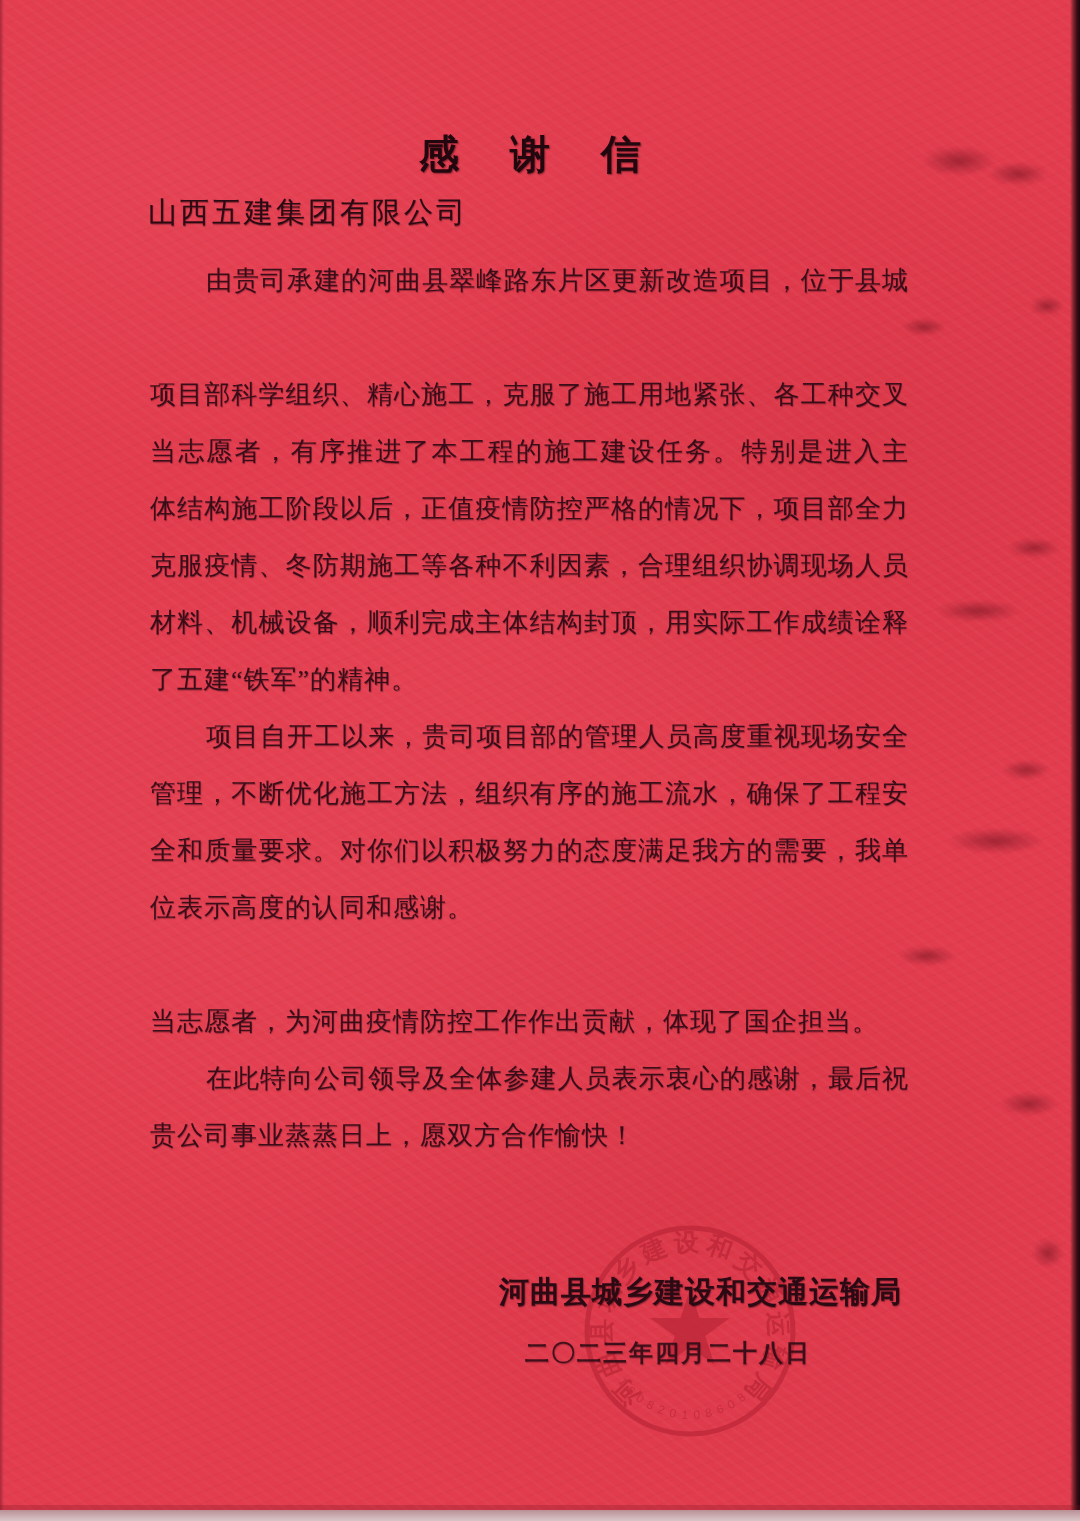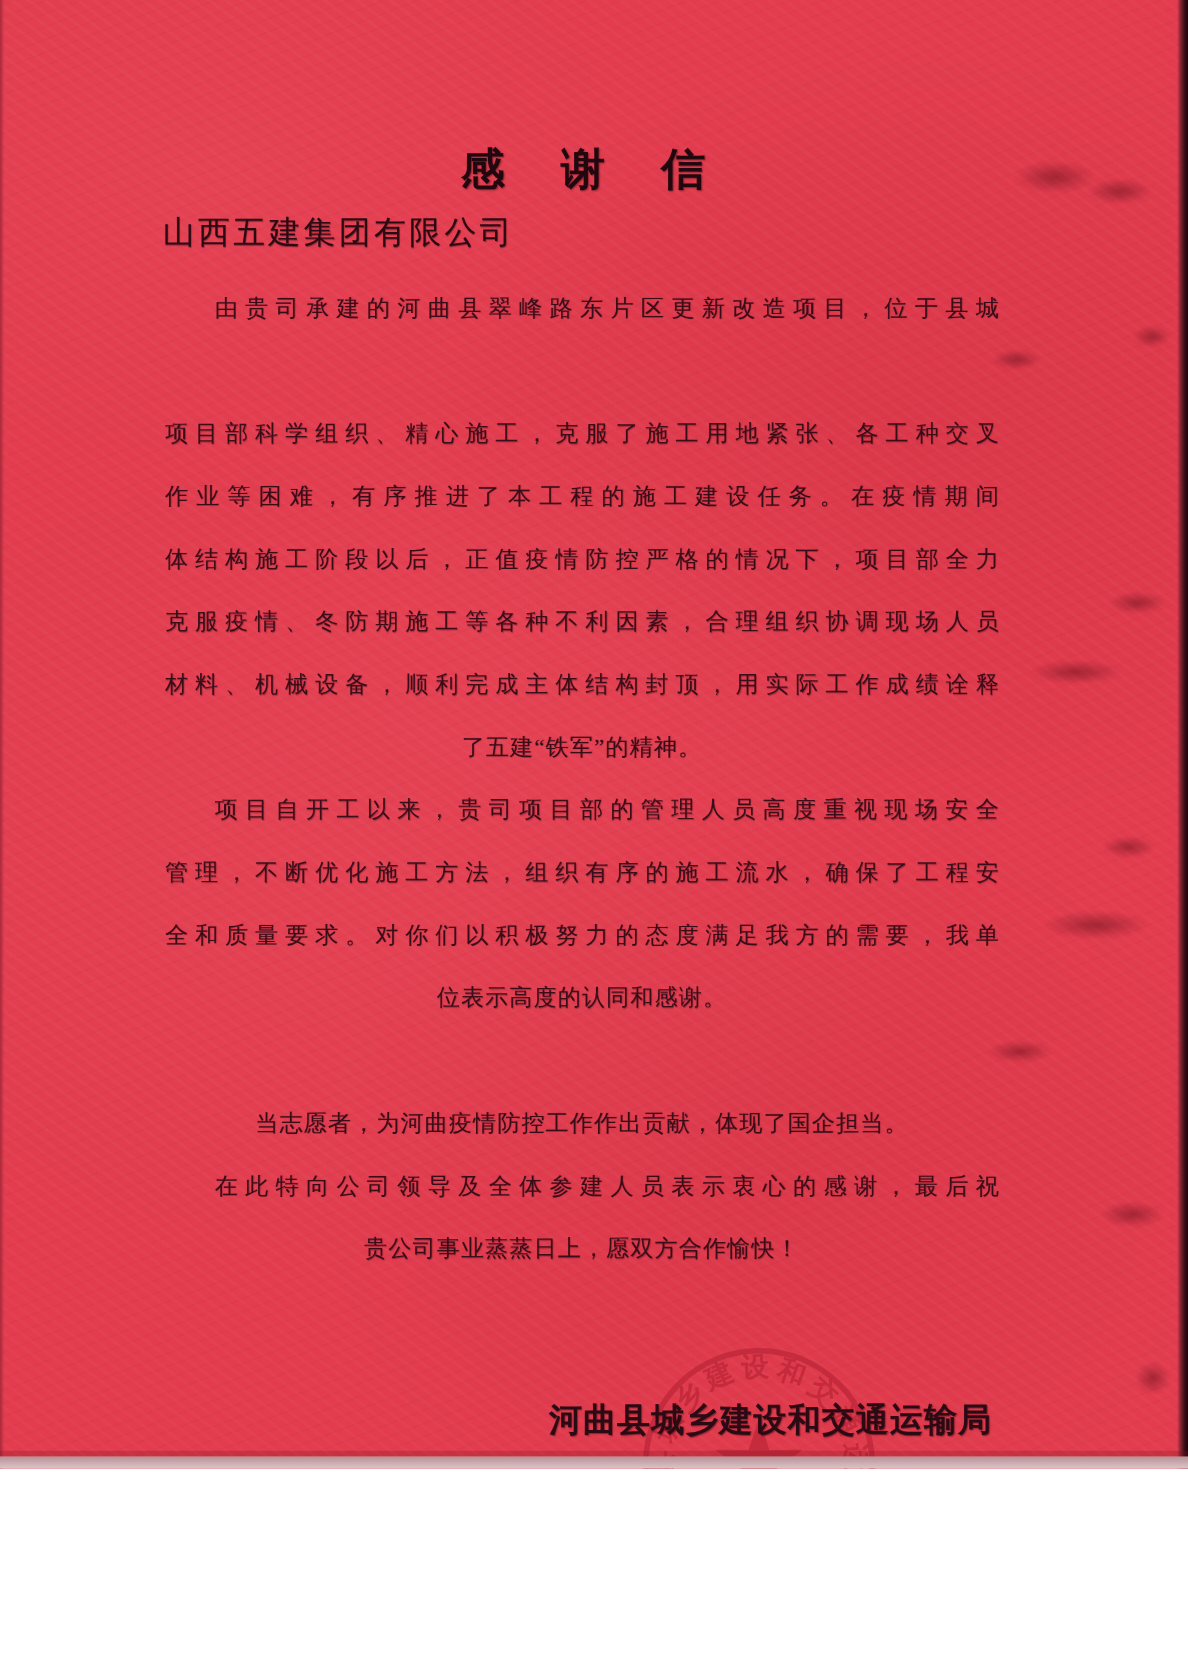--- a/index.html
+++ b/index.html
@@ -2,21 +2,21 @@
 <html><head>
 <meta charset="utf-8">
 <style>
   html,body{margin:0;padding:0;}
   body{
     width:1080px;height:1521px;
     font-family:"Liberation Serif","DejaVu Serif",serif;
     overflow:hidden;
   }
   .page{
-    position:relative;width:1080px;height:1335px;overflow:hidden;
+    position:relative;width:1080px;height:1521px;overflow:hidden;
     background:
       radial-gradient(620px 420px at 18% 12%, rgba(255,120,130,0.10), rgba(0,0,0,0) 70%),
       radial-gradient(700px 500px at 78% 30%, rgba(150,20,35,0.10), rgba(0,0,0,0) 70%),
       radial-gradient(800px 600px at 30% 58%, rgba(255,140,150,0.08), rgba(0,0,0,0) 70%),
       radial-gradient(600px 500px at 65% 80%, rgba(160,25,40,0.10), rgba(0,0,0,0) 70%),
       radial-gradient(500px 380px at 50% 40%, rgba(255,110,120,0.07), rgba(0,0,0,0) 70%),
       #e23c4e;
   }
   
   .page::after{
@@ -40,27 +40,27 @@
     color:#22070f;text-shadow:1px 1px 1.5px rgba(20,0,5,0.45);
     font-family:"Liberation Sans","DejaVu Sans",sans-serif;z-index:2;
   }
   .salutation{
     position:absolute;left:148px;top:190px;height:44px;line-height:44px;
     font-size:29px;color:#2b0a14;letter-spacing:3px;
     text-shadow:0.5px 0.5px 1px rgba(40,5,12,0.5);z-index:2;font-family:Liberation Serif, serif;
   }
   .line{
     position:absolute;left:150px;width:758px;height:57px;line-height:57px;
-    font-size:21px;color:rgba(47,11,22,0.93);
+    font-size:26px;color:rgba(47,11,22,0.93);
     text-shadow:0.6px 0.6px 1px rgba(70,12,24,0.45);z-index:2;
     white-space:nowrap;
   }
   .line.full{white-space:normal;text-align:justify;text-align-last:justify;}
   .line.indent{text-indent:2.15em;}
-  .line.short{letter-spacing:1px;text-align:center;}
+  .line.short{letter-spacing:1px;}
   .signature{
     position:absolute;left:499px;top:1270px;height:44px;line-height:44px;
     font-size:30px;font-weight:bold;color:#2b0a14;letter-spacing:1px;
     text-shadow:0.8px 0.8px 1.2px rgba(40,5,12,0.5);
     font-family:"Liberation Sans","DejaVu Sans",sans-serif;z-index:3;
   }
   .dateline{
     position:absolute;left:525px;top:1330px;height:46px;line-height:46px;
     font-size:24px;font-weight:bold;color:rgba(47,11,22,0.88);letter-spacing:2px;
     text-shadow:0.8px 0.8px 1.2px rgba(60,10,20,0.4);
@@ -75,21 +75,21 @@
 <body>
 
 <div class="page">
 
   <div class="title">感 谢 信</div>
 
   <div class="salutation">山西五建集团有限公司</div>
 
   <div class="line full indent" style="top:252px">由贵司承建的河曲县翠峰路东片区更新改造项目，位于县城</div>
   <div class="line full" style="top:366px">项目部科学组织、精心施工，克服了施工用地紧张、各工种交叉</div>
-  <div class="line full" style="top:423px">作业等困难，有序推进了本工程的施工建设任务。在疫情期间</div>
+  <div class="line full" style="top:423px">当志愿者，有序推进了本工程的施工建设任务。特别是进入主</div>
   <div class="line full" style="top:480px">体结构施工阶段以后，正值疫情防控严格的情况下，项目部全力</div>
   <div class="line full" style="top:537px">克服疫情、冬防期施工等各种不利因素，合理组织协调现场人员</div>
   <div class="line full" style="top:594px">材料、机械设备，顺利完成主体结构封顶，用实际工作成绩诠释</div>
   <div class="line short" style="top:651px">了五建“铁军”的精神。</div>
   <div class="line full indent" style="top:708px">项目自开工以来，贵司项目部的管理人员高度重视现场安全</div>
   <div class="line full" style="top:765px">管理，不断优化施工方法，组织有序的施工流水，确保了工程安</div>
   <div class="line full" style="top:822px">全和质量要求。对你们以积极努力的态度满足我方的需要，我单</div>
   <div class="line short" style="top:879px">位表示高度的认同和感谢。</div>
   <div class="line short" style="top:993px">当志愿者，为河曲疫情防控工作作出贡献，体现了国企担当。</div>
   <div class="line full indent" style="top:1050px">在此特向公司领导及全体参建人员表示衷心的感谢，最后祝</div>

